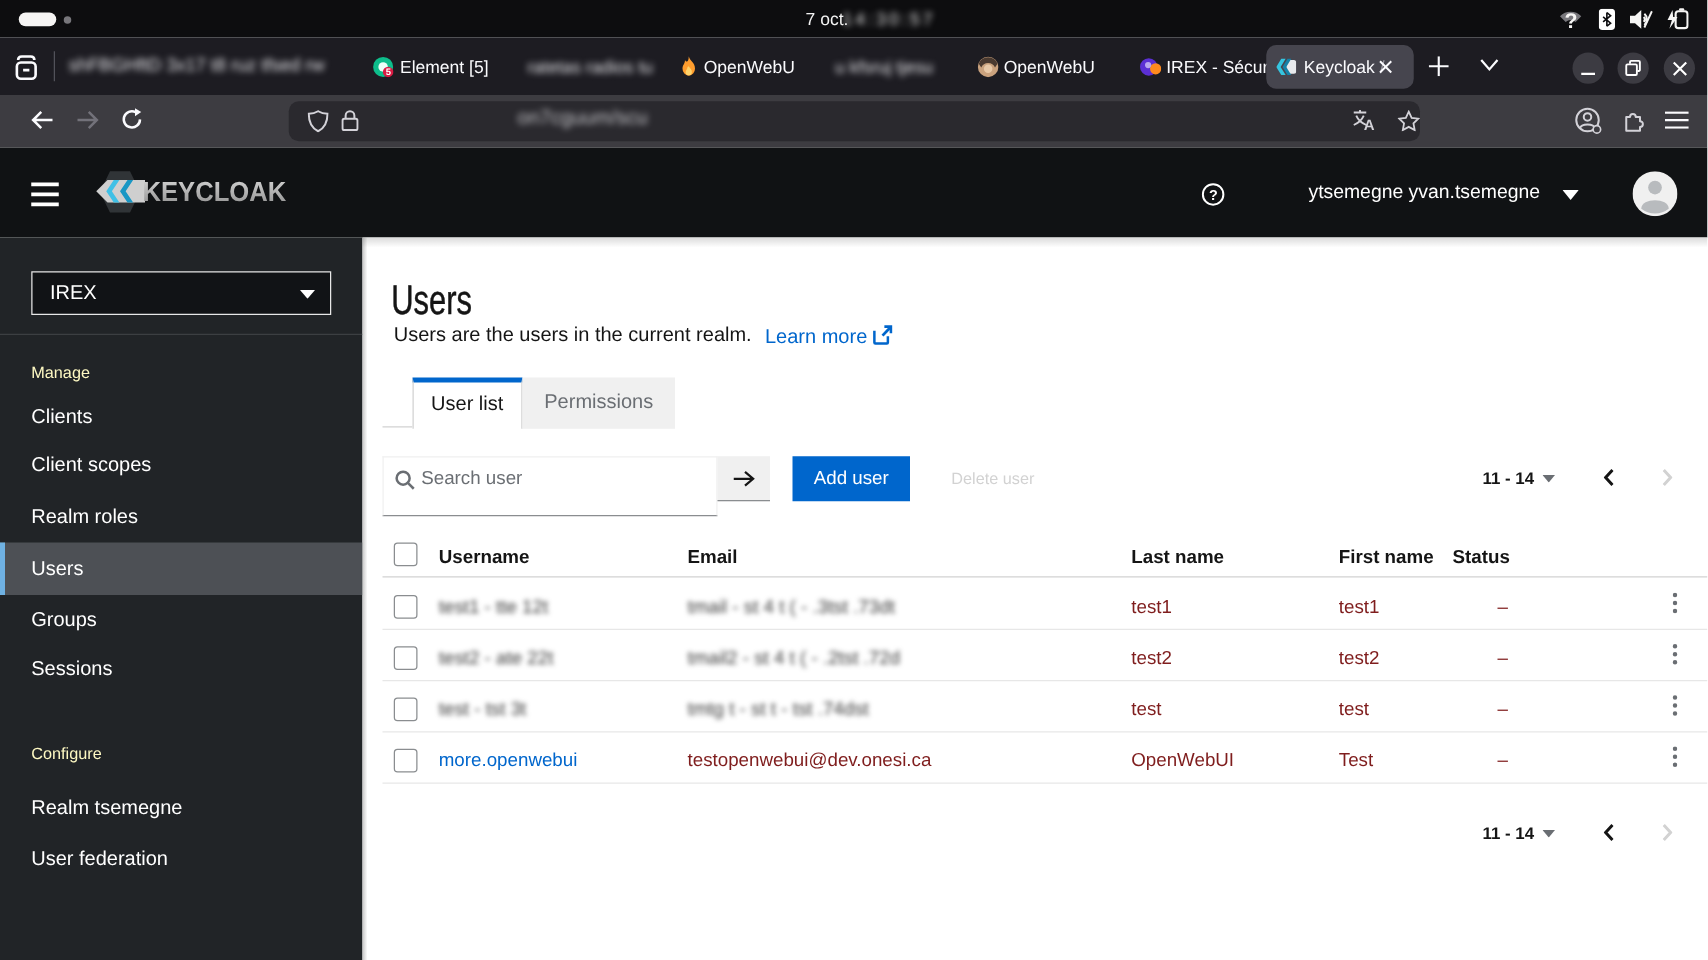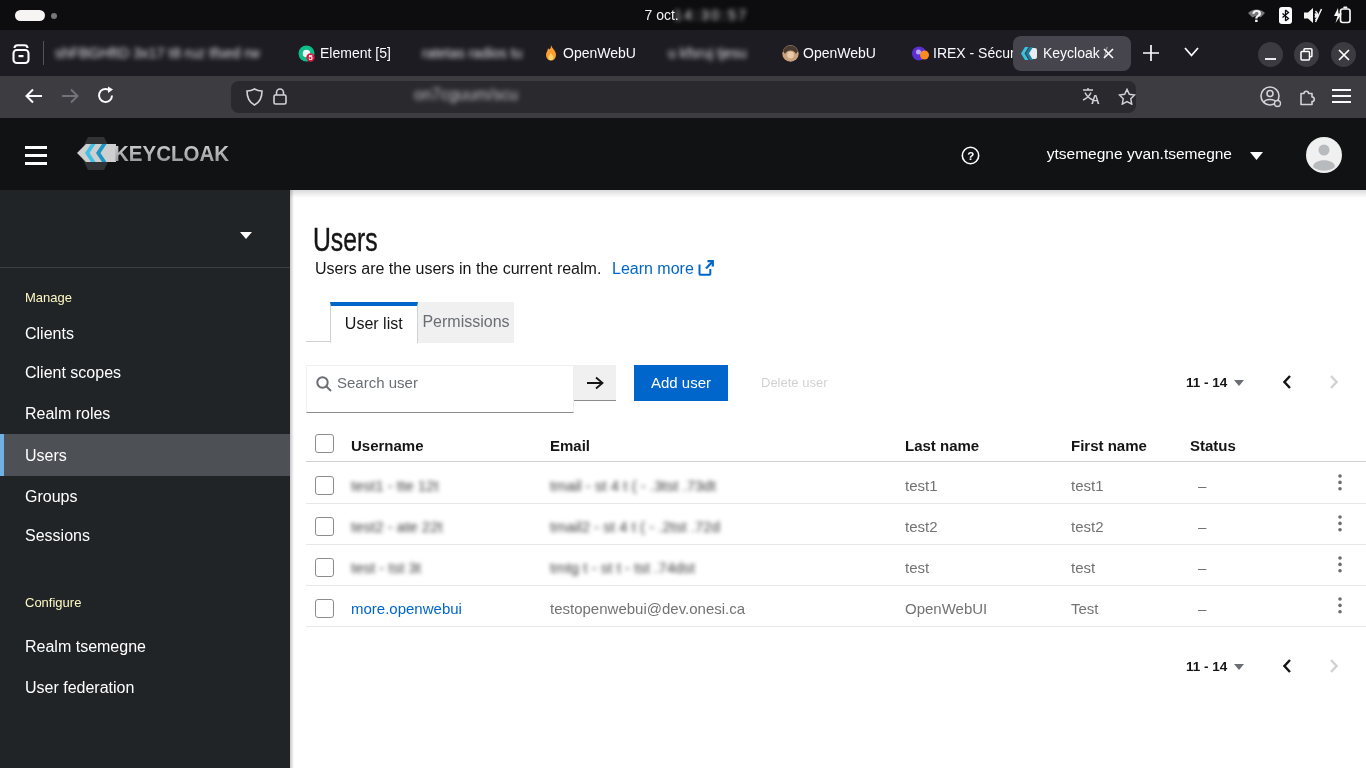--- a/index.html
+++ b/index.html
@@ -60,39 +60,39 @@
   background:linear-gradient(to right, rgba(0,0,0,0.22), rgba(0,0,0,0)); }
 h1#title { left:23px; top:31px; font-size:33px; font-weight:400; color:#151515; -webkit-text-stroke:0.4px #151515; transform:scaleX(0.75); transform-origin:left top; }
 #subtitle { left:25px; top:70px; font-size:16px; color:#151515; }
 
 
 #tabrow { left:16px; top:112px; width:1076px; height:41px; }
 #pretab { position:absolute; left:0; top:0; width:23.5px; height:40px; border-bottom:1px solid #d2d2d2; }
 #tab1 { position:absolute; left:23.5px; top:0; width:88.5px; height:41px; background:#fff;
   border-top:4px solid #0066cc; border-left:1px solid #d2d2d2; border-right:1px solid #d2d2d2;
   color:#151515; font-size:16px; text-align:center; line-height:36px; }
-#tab2 { position:absolute; left:112px; top:0; width:96px; height:41px; background:#f0f0f0;
+#tab2 { position:absolute; left:112px; top:0; width:122px; height:41px; background:#f0f0f0;
   color:#6a6e73; font-size:16px; text-align:center; line-height:40px; }
 
 
 #searchbox { left:16px; top:175px; width:268px; height:48px; background:#fff;
   border:1px solid #f0f0f0; border-bottom:1px solid #8a8d90; }
 #searchtxt { position:absolute; left:30px; top:8px; color:#6a6e73; font-size:15px; }
 #searchbtn { left:284px; top:175px; width:42px; height:36px; background:#f0f0f0;
   border-bottom:1px solid #8a8d90; }
 #addbtn { left:344px; top:175px; width:94px; height:36px; background:#0066cc; color:#fff;
   font-size:15px; text-align:center; line-height:36px; }
 #delbtn { left:471px; top:175px; color:#d2d2d2; font-size:13px; line-height:36px; }
 
 
 .pgnum { position:absolute; font-size:13.5px; font-weight:700; color:#151515; }
 
 
 .thead { position:absolute; font-size:15px; font-weight:700; color:#151515; }
-.tcell { position:absolute; font-size:15px; color:#737373; white-space:nowrap; }
+.tcell { position:absolute; font-size:15px; color:#7f1d1d; white-space:nowrap; }
 .tlink { color:#0066cc; }
 .blurdark { filter:blur(2.2px); color:#3c3c3c; }
 .rowline { position:absolute; left:16px; width:1060px; height:1px; background:#e7e7e7; }
 .cbx { position:absolute; left:25px; width:19px; height:19px; border:1.5px solid #8a8d90;
   border-radius:3px; background:#fff; }
 .kebab { position:absolute; left:1048px; }
 </style>
 </head>
 <body>
 <div id="stage">
@@ -268,20 +268,21 @@
   <svg class="abs" style="left:1250px;top:152px" width="13" height="8" viewBox="0 0 13 8">
     <path d="M0 0 H13 L6.5 8 Z" fill="#fff"></path>
   </svg>
   <svg class="abs" style="left:1306px;top:137px" width="36" height="36" viewBox="0 0 36 36">
     <circle cx="18" cy="18" r="18" fill="#f0f0f0"></circle>
     <circle cx="18" cy="13" r="5.5" fill="#b8bbbe"></circle>
     <path d="M7 30 C7 21 29 21 29 30 A 18 18 0 0 1 7 30 Z" fill="#b8bbbe"></path>
   </svg>
 
   <div id="sidebar" class="abs">
+    <div id="realmbox" class="abs">IREX</div>
     <svg class="abs" style="left:240px;top:42px" width="12" height="7" viewBox="0 0 12 7">
       <path d="M0 0 H12 L6 7 Z" fill="#fff"></path>
     </svg>
     <div id="sidesep" class="abs"></div>
     <div class="navlabel" style="top:100px">Manage</div>
     <div id="nav-active" class="abs"></div>
     <div class="navitem" style="top:135px">Clients</div>
     <div class="navitem" style="top:174px">Client scopes</div>
     <div class="navitem" style="top:215px">Realm roles</div>
     <div class="navitem" style="top:257px">Users</div>
@@ -335,21 +336,21 @@
     </svg>
     <svg class="abs" style="left:1040px;top:185px" width="8" height="14" viewBox="0 0 8 14">
       <path d="M1 1 L6.5 7 L1 13" stroke="#d2d2d2" stroke-width="2.4" fill="none"></path>
     </svg>
 
     <div class="cbx" style="top:244px"></div>
     <div class="thead" style="left:61px;top:247px">Username</div>
     <div class="thead" style="left:260px;top:247px">Email</div>
     <div class="thead" style="left:615px;top:247px">Last name</div>
     <div class="thead" style="left:781px;top:247px">First name</div>
-    <div class="thead" style="left:900px;top:247px">Status</div>
+    <div class="thead" style="left:872px;top:247px">Status</div>
     <div class="rowline" style="top:271px;background:#d2d2d2"></div>
 
     <div class="cbx" style="top:286px"></div>
     <div class="tcell blurdark" style="left:61px;top:287px">test1 - tte 12t</div>
     <div class="tcell blurdark" style="left:260px;top:287px">tmail  -  st  4  t  (  -  .3tst .73dt</div>
     <div class="tcell" style="left:615px;top:287px">test1</div>
     <div class="tcell" style="left:781px;top:287px">test1</div>
     <div class="tcell" style="left:908px;top:287px">–</div>
     <div class="kebab" style="top:284px">
       <svg width="4" height="17" viewBox="0 0 4 17">

